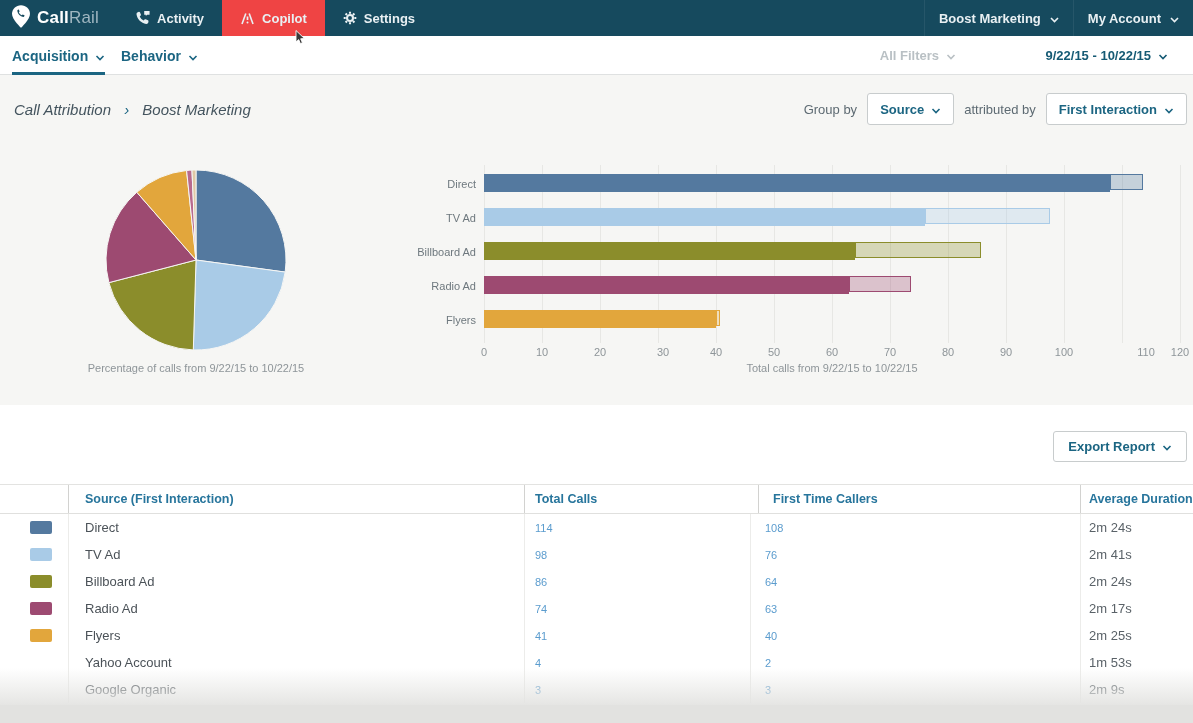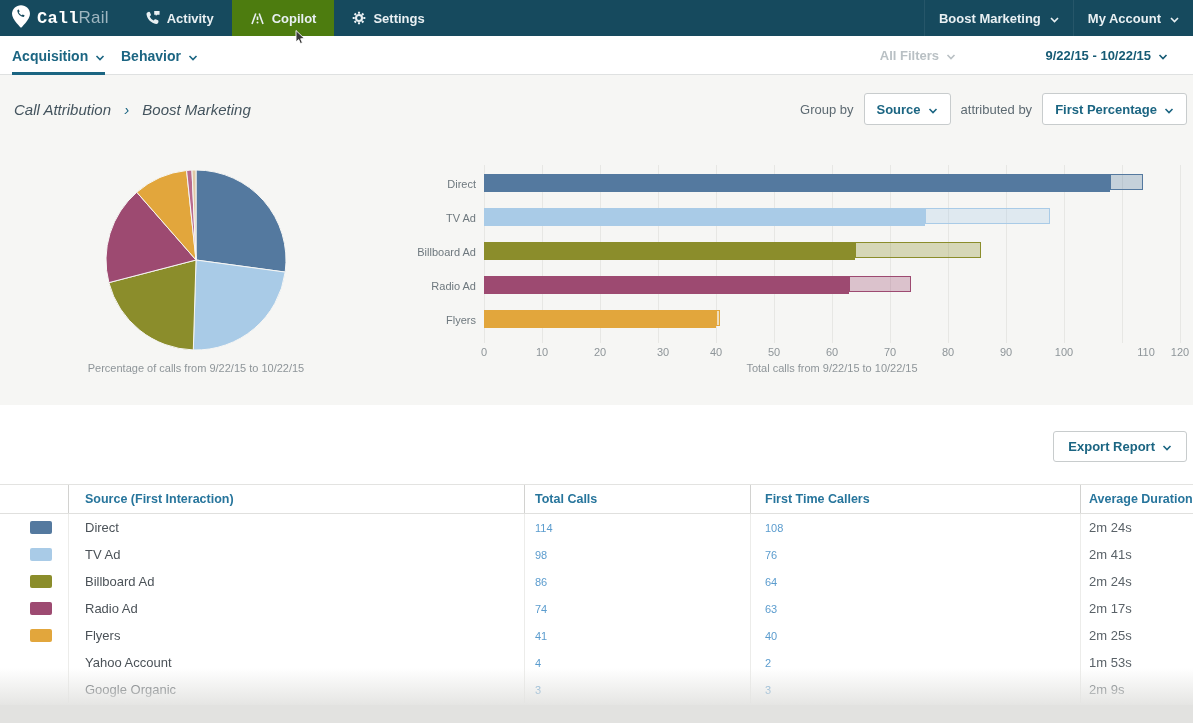--- a/index.html
+++ b/index.html
@@ -4,26 +4,26 @@
 <style>
   * { margin:0; padding:0; box-sizing:border-box; }
   html,body { background:#e4e4e3; }
   body { font-family:"Liberation Sans", sans-serif; }
   #page { position:relative; width:1193px; height:723px; overflow:hidden; background:#f6f6f4; margin:0 auto; }
 
   
   .navbar { position:absolute; top:0; left:0; width:100%; height:36px; background:#164a5e; display:flex; align-items:stretch; z-index:5; }
   .logo { display:flex; align-items:center; gap:7px; padding:0 18px 0 12px; cursor:pointer; }
   .logo .brand { font-size:17px; color:#fff; letter-spacing:.2px; }
-  .logo .brand b { font-weight:700;font-family:Liberation Mono, monospace; }
+  .logo .brand b { font-weight:700; }
   .logo .brand .lite { color:#9fb6c0; font-weight:400; }
   .nav-item { display:flex; align-items:center; gap:7px; padding:0 18px; color:#e9f0f3; font-size:13px; font-weight:600; cursor:pointer; position:relative; }
   .nav-item svg { display:block; }
   .nav-item.active { background:#0e3d51; box-shadow:inset 0 3px 0 #38a3d6; }
-  .nav-item.hover { background:#4d7c0f; }
+  .nav-item.hover { background:#ef4444; }
   .nav-spacer { flex:1; }
   .nav-right { display:flex; align-items:center; gap:2px; padding:0 14px; color:#e9f0f3; font-size:13px; font-weight:600; cursor:pointer; border-left:1px solid rgba(255,255,255,0.07); }
   .caret { display:inline-block; margin-left:7px; color:inherit; }
 
   
   .subnav { position:absolute; top:36px; left:0; width:100%; height:39px; background:#fff; border-bottom:1px solid #dfe1e1; z-index:4; }
   .subtab { position:absolute; top:0; height:39px; display:flex; align-items:center; font-size:14px; font-weight:700; color:#1b6582; cursor:pointer; }
   .subtab.active { box-shadow:inset 0 -3px 0 #1b6582; }
   .subnav-right { position:absolute; top:0; height:39px; display:flex; align-items:center; font-size:13px; font-weight:700; cursor:pointer; }
 
@@ -160,21 +160,21 @@
   <div class="groupbar">
     <span class="lbl">Group by</span>
     <div class="dropdown">
       <span>Source</span>
       <span class="caret"><svg width="10" height="6" viewBox="0 0 9 6">
             <path d="M1 1l3.5 3.5L8 1" stroke="#1b6582" stroke-width="1.6" fill="none"></path>
           </svg></span>
     </div>
     <span class="lbl">attributed by</span>
     <div class="dropdown" style="margin-right:0;">
-      <span>First Percentage</span>
+      <span>First Interaction</span>
       <span class="caret"><svg width="10" height="6" viewBox="0 0 9 6">
             <path d="M1 1l3.5 3.5L8 1" stroke="#1b6582" stroke-width="1.6" fill="none"></path>
           </svg></span>
     </div>
   </div>
 
   <svg id="piechart" viewBox="0 0 184 184">
       <path d="M92 92 L92.00 2.00 A90 90 0 0 1 181.19 104.08 Z" fill="#54799f" stroke="#f6f6f4" stroke-width="1"></path>
       <path d="M92 92 L181.19 104.08 A90 90 0 0 1 89.31 181.96 Z" fill="#a9cbe7" stroke="#f6f6f4" stroke-width="1"></path>
       <path d="M92 92 L89.31 181.96 A90 90 0 0 1 4.89 114.64 Z" fill="#8b8d2b" stroke="#f6f6f4" stroke-width="1"></path>
@@ -246,21 +246,21 @@
     <span class="caret"><svg width="10" height="6" viewBox="0 0 9 6">
           <path d="M1 1l3.5 3.5L8 1" stroke="#1b6582" stroke-width="1.6" fill="none"></path>
         </svg></span>
   </div>
 
   <div id="table">
     <div class="t-header">
       <div></div>
       <div class="bl-h" style="padding-left:16px;">Source (First Interaction)</div>
       <div class="bl-h" style="padding-left:10px;">Total Calls</div>
-      <div class="bl-h" style="padding-left:14px;">First Time Callers</div>
+      <div class="bl-h" style="padding-left:14px;margin-left:8px;">First Time Callers</div>
       <div class="bl-h" style="padding-left:8px;">Average Duration</div>
     </div>
     <div id="table-body">
         <div class="t-row">
           <div>
             <div class="swatch" style="background: rgb(84, 121, 159);"></div>
           </div>
           <div class="bl-b cell-src">Direct</div>
           <div class="bl-b cell-num">114</div>
           <div class="bl-b cell-num cell-ftc">108</div>

